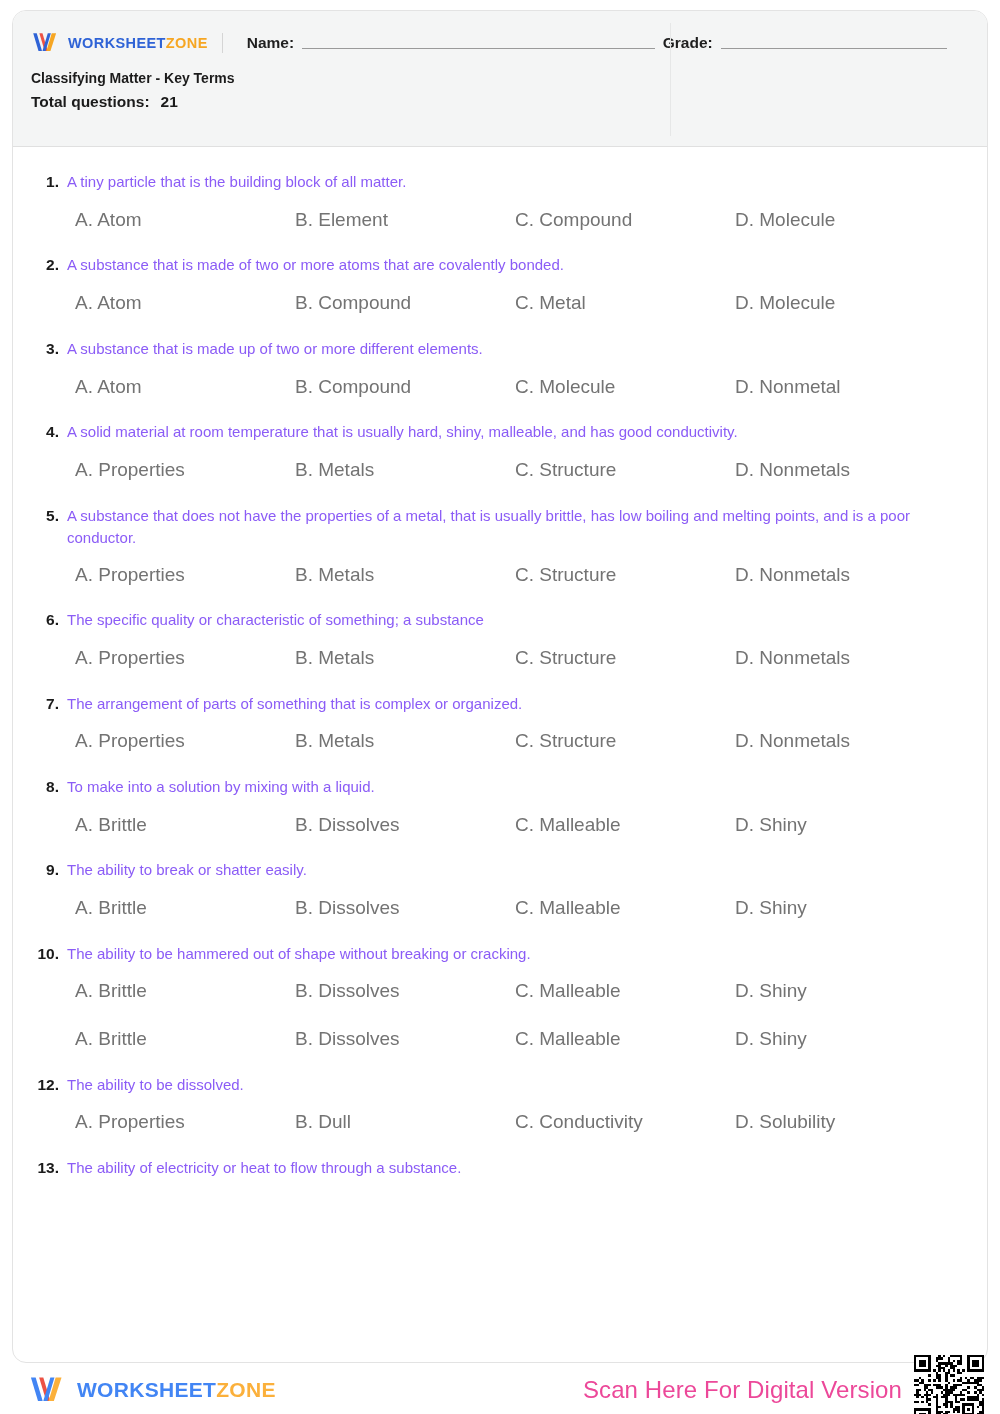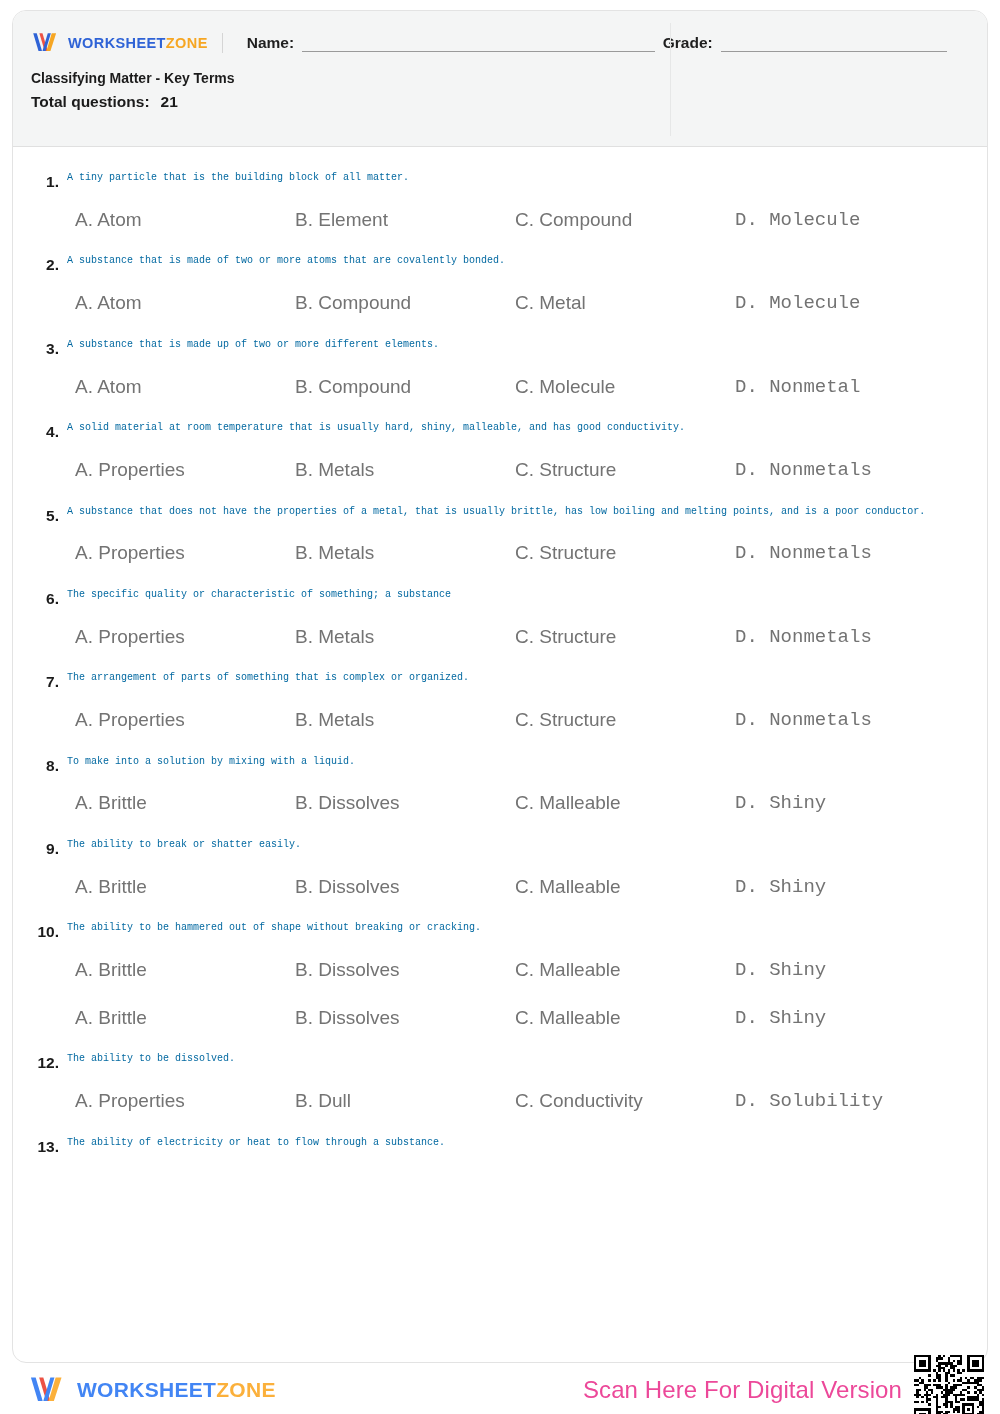--- a/index.html
+++ b/index.html
@@ -71,21 +71,21 @@
   .brand-divider {
     width: 1px;
     height: 20px;
     background: #d5d5d5;
     margin: 0 16px 0 14px;
     flex: 0 0 auto;
   }
 
   .field {
     display: flex;
-    align-items: flex-end;
+    align-items: center;
     flex: 1 1 auto;
     min-width: 0;
     padding-left: 8px;
   }
   .field-label {
     font-size: 15.5px;
     font-weight: bold;
     color: #1f1f1f;
     white-space: nowrap;
     margin-right: 8px;
@@ -142,40 +142,39 @@
     text-align: right;
     font-size: 15.5px;
     font-weight: bold;
     color: #1b1b1b;
     line-height: 1.47;
     padding-right: 8px;
     box-sizing: border-box;
   }
   .q-text {
     flex: 1 1 auto;
-    font-size: 10px;
-    color: #0369a1;
+    font-size: 15px;
+    color: #8b5cf6;
     line-height: 1.47;
     max-width: 886px;
-    font-family: Liberation Mono, monospace;
   }
 
   .q-options {
     display: flex;
     margin-top: 13px;
     padding-left: 40px;
   }
   .q-option {
     flex: 0 0 220px;
     font-size: 19px;
     color: #737373;
     line-height: 1.4;
     white-space: nowrap;
   }
-  .q-option:last-child { flex: 1 1 auto; font-family: Liberation Mono, monospace; }
+  .q-option:last-child { flex: 1 1 auto; }
 
   
   .sheet-footer {
     position: absolute;
     left: 12px;
     top: 1366px;
     width: 976px;
     height: 48px;
     display: flex;
     align-items: center;

